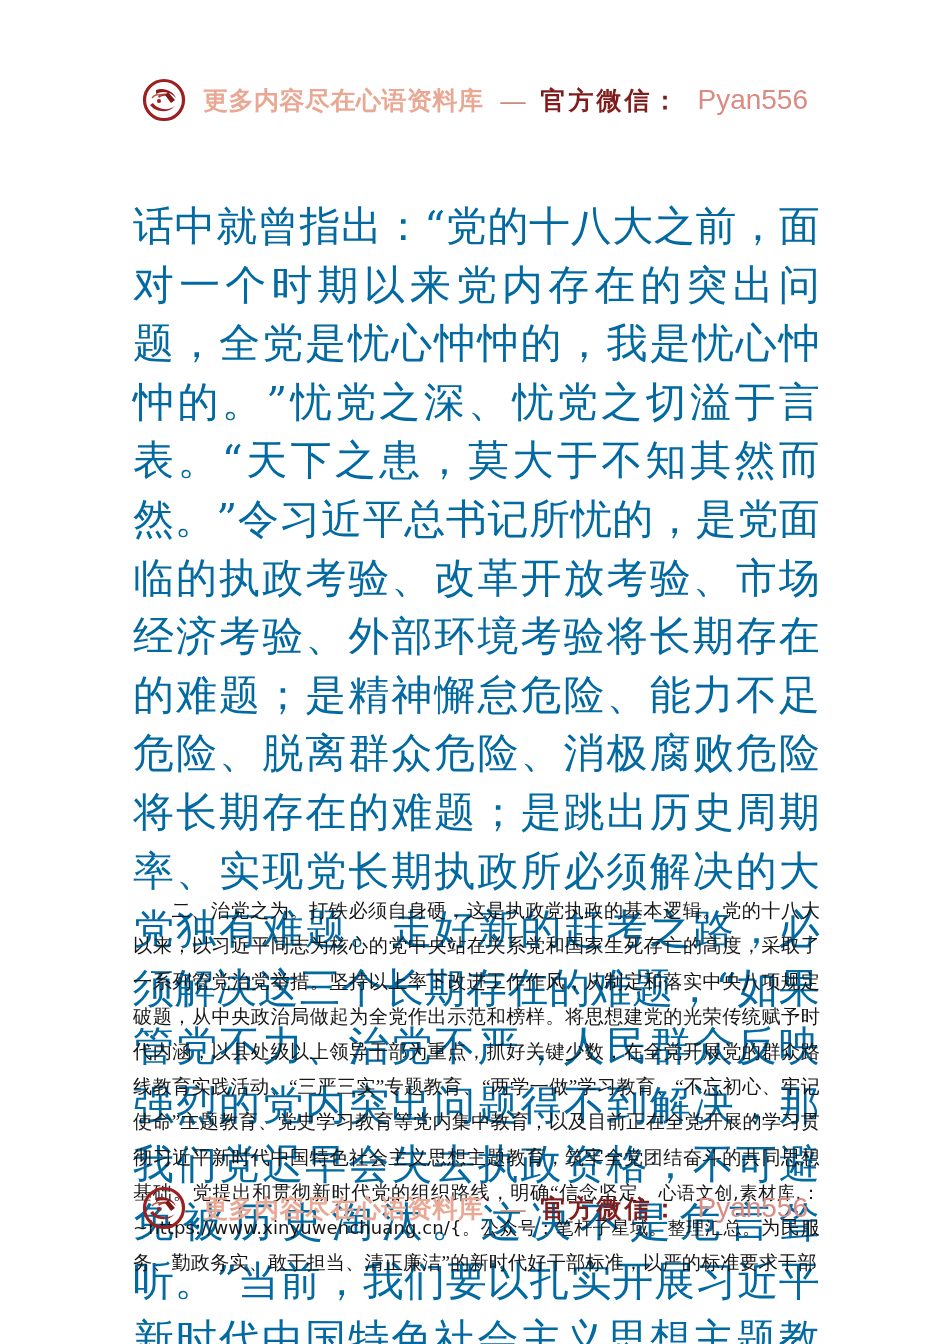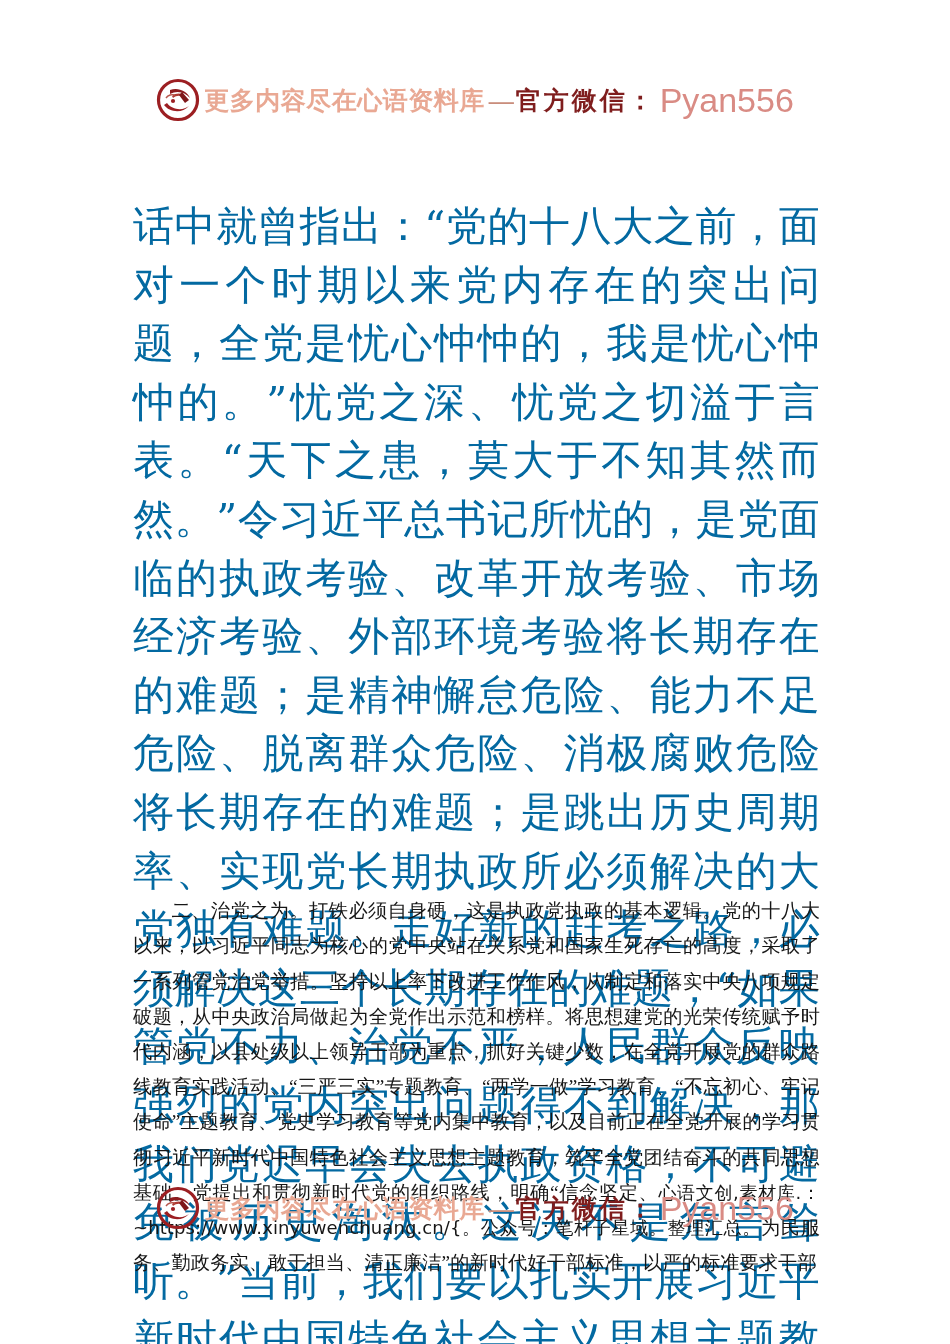--- a/index.html
+++ b/index.html
@@ -16,21 +16,21 @@
   }
 
   
   .wm-banner {
     position: absolute;
     left: 0;
     width: 950px;
     display: flex;
     align-items: center;
     justify-content: center;
-    gap: 4px;
+    gap: 17px;
     white-space: nowrap;
   }
   .wm-top    { top: 78px; }
   .wm-bottom { top: 1186px; }
 
   .wm-logo {
     width: 44px;
     height: 44px;
     flex: 0 0 44px;
     position: relative;
@@ -41,21 +41,21 @@
   .wm-text {
     font-family: "Liberation Serif", "DejaVu Serif", serif;
     font-size: 25px;
     font-weight: bold;
     letter-spacing: 0.5px;
     line-height: 1;
   }
   .wm-t1 { color: #e9a893; }
   .wm-dash { color: #c98d7c; letter-spacing: -2px; }
   .wm-t2 { color: #7f1d1d; letter-spacing: 3px; }
-  .wm-t3 { color: #d98b84; font-family: "Liberation Sans", sans-serif; font-weight: normal; font-size: 34px; letter-spacing: 0px;}
+  .wm-t3 { color: #d98b84; font-family: "Liberation Sans", sans-serif; font-weight: normal; font-size: 28px; letter-spacing: 0px;}
 
   
   .page {
     position: absolute;
     left: 133px;
     top: 0;
     width: 687px;
   }
 
   

